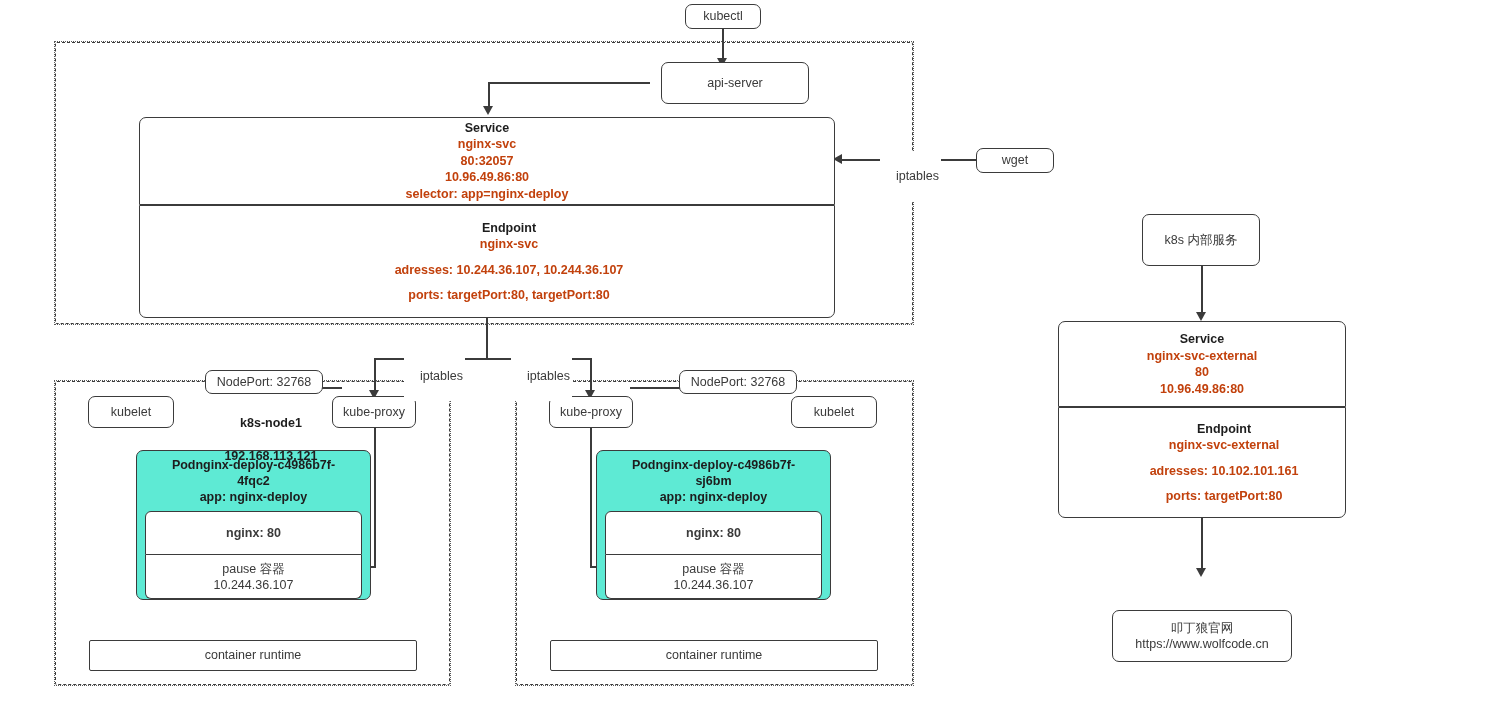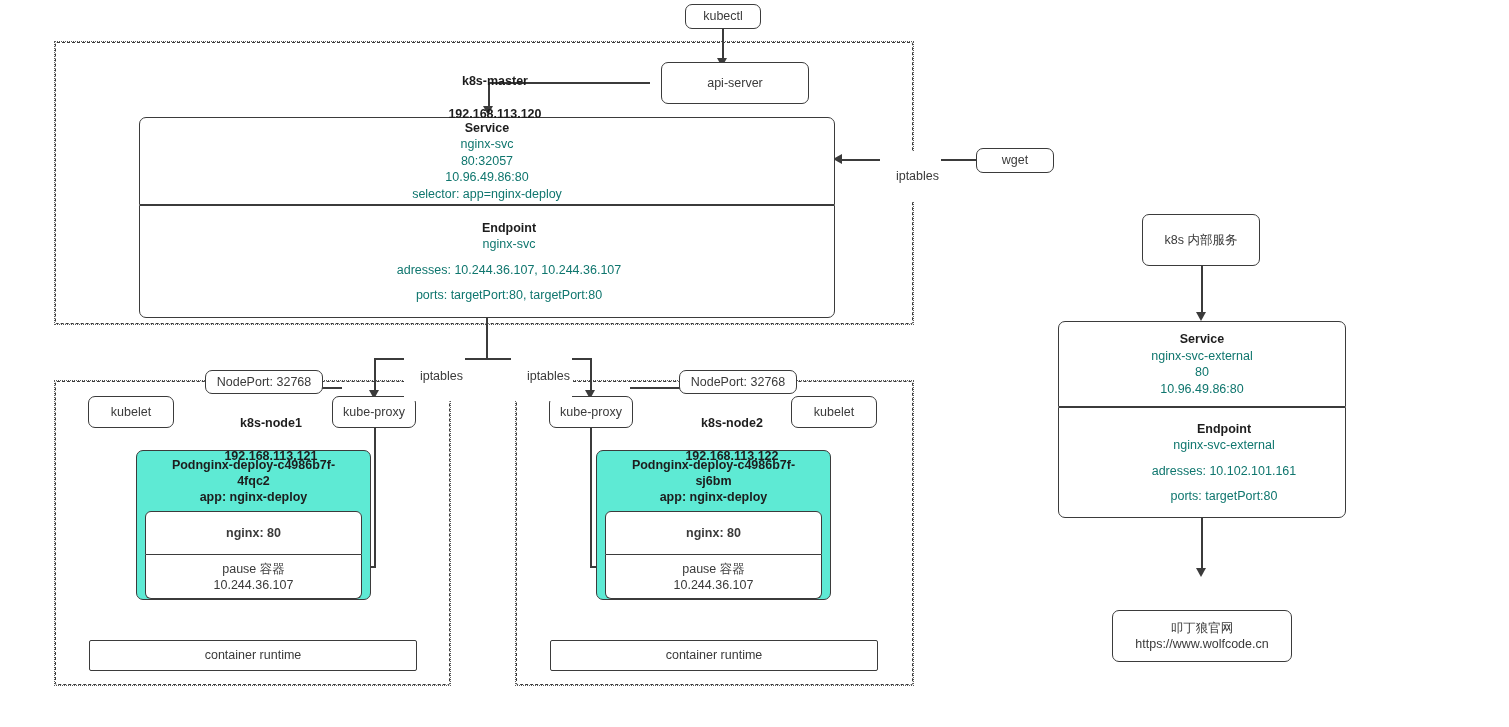--- a/index.html
+++ b/index.html
@@ -100,21 +100,21 @@
     border-top:5.5px solid transparent;
     border-bottom:5.5px solid transparent;
     border-left:9px solid #3b3b3b;
   }
 
   
   .stack-top{border-bottom-left-radius:0;border-bottom-right-radius:0;}
   .stack-bot{border-top-left-radius:0;border-top-right-radius:0;padding-left:44px;}
 
   .ttl{font-weight:bold;color:#1d1d1d;}
-  .sub{font-weight:normal;color:#0f766e;}
+  .sub{font-weight:bold;color:#c2410c;}
   .gap{height:9px;}
 
   .pod{
     position:absolute;
     box-sizing:border-box;
     border:1.6px solid #3b3b3b;
     border-radius:7px;
     background:#5eead4;
     z-index:6;
     padding:7px 8px 8px 8px;
@@ -154,24 +154,20 @@
     <span>kubectl</span>
   </div>
 
   <div class="ln lnv" style="left:722px;top:29px;height:32px;"></div>
   <div class="arw down" style="left:717px;top:58px;"></div>
 
   <div class="box" style="left:649px;top:62px;width:148px;height:42px;margin-left:12px;">
     <span>api-server</span>
   </div>
 
-  <div class="lbl b" style="left:418px;top:57px;width:140px;">
-    <span>k8s-master</span><br>
-    <span>192.168.113.120</span>
-  </div>
 
   <div class="ln lnh" style="left:488px;top:82px;width:162px;"></div>
   <div class="ln lnv" style="left:488px;top:82px;height:28px;"></div>
   <div class="arw down" style="left:483px;top:106px;"></div>
 
   <div class="box stack-top" style="left:139px;top:117px;width:696px;height:88px;">
     <span class="ttl">Service</span>
     <span class="sub">nginx-svc</span>
     <span class="sub">80:32057</span>
     <span class="sub">10.96.49.86:80</span>
@@ -256,24 +252,20 @@
     <span>container runtime</span>
   </div>
 
   <div class="region" style="left:516px;top:381px;width:397px;height:304px;"></div>
 
   <div class="box" style="left:679px;top:370px;width:118px;height:24px;">
     <span>NodePort: 32768</span>
   </div>
   <div class="ln lnh" style="left:630px;top:387px;width:52px;"></div>
 
-  <div class="lbl b" style="left:655px;top:399px;width:140px;">
-    <span>k8s-node2</span><br>
-    <span>192.168.113.122</span>
-  </div>
 
   <div class="box" style="left:549px;top:396px;width:84px;height:32px;">
     <span>kube-proxy</span>
   </div>
 
   <div class="box" style="left:791px;top:396px;width:86px;height:32px;">
     <span>kubelet</span>
   </div>
 
   <div class="ln lnv" style="left:590px;top:428px;height:139px;"></div>

